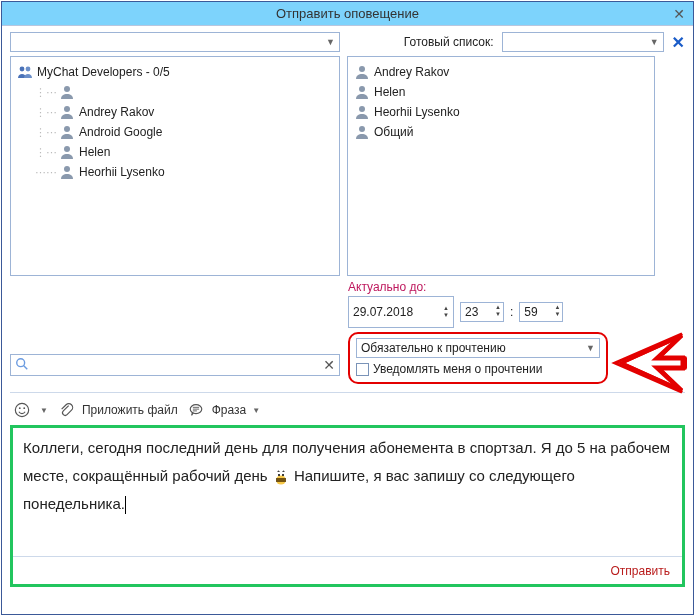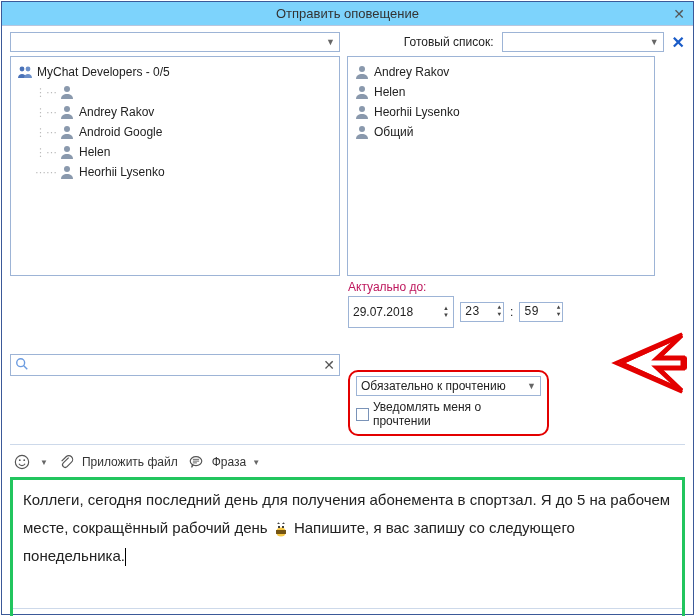--- a/index.html
+++ b/index.html
@@ -27,24 +27,24 @@
   .tree-indent { width: 18px; display: inline-block; }
   .tree-line { color: #bbb; font-size: 11px; padding-right: 2px; }
 
   .icon { width: 16px; height: 16px; display: inline-flex; align-items: center; justify-content: center; margin-right: 4px; flex-shrink: 0; }
 
   .right-bottom { padding: 4px 0 0 0; }
   .label-small { font-size: 12px; color: #be185d; }
 
   .date-row { display: flex; gap: 6px; align-items: center; padding: 2px 0 4px 0; }
   .date-input { border: 1px solid #9db4d6; height: 32px; width: 106px; display: flex; align-items: center; padding: 0 4px; background: #fff; font-size: 12px; }
-  .spinner { border: 1px solid #9db4d6; height: 20px; width: 44px; display: flex; align-items: center; padding: 0 4px; background: #fff; position: relative; font-family: Liberation Mono, monospace; }
+  .spinner { border: 1px solid #9db4d6; height: 20px; width: 44px; display: flex; align-items: center; padding: 0 4px; background: #fff; position: relative; }
   .spinner .arrs { position: absolute; right: 2px; top: 1px; display: flex; flex-direction: column; font-size: 6px; line-height: 7px; color: #444; }
 
-  .highlight-box { border: 2px solid #e30000; border-radius: 10px; padding: 4px 6px 6px 6px; width: 201px; position: relative; margin-top: 38px; }
+  .highlight-box { border: 2px solid #e30000; border-radius: 10px; padding: 4px 6px 6px 6px; width: 260px; position: relative; }
   .highlight-box .combo { width: 100%; margin-bottom: 4px; }
   .check-row { display: flex; align-items: center; gap: 4px; font-size: 12px; }
   .checkbox { width: 13px; height: 13px; border: 1px solid #7a93b8; background: #fff; }
 
   .big-arrow { position: absolute; left: 575px; top: 326px; pointer-events: none; }
 
   .search-row { padding: 4px 0 0 0; width: 330px; }
   .search-box { border: 1px solid #9db4d6; height: 22px; display: flex; align-items: center; padding: 0 4px; background: #fff; }
   .search-box .p { color: #7aa0d6; font-size: 13px; }
   .search-box .clr { margin-left: auto; color: #555; font-size: 14px; }

